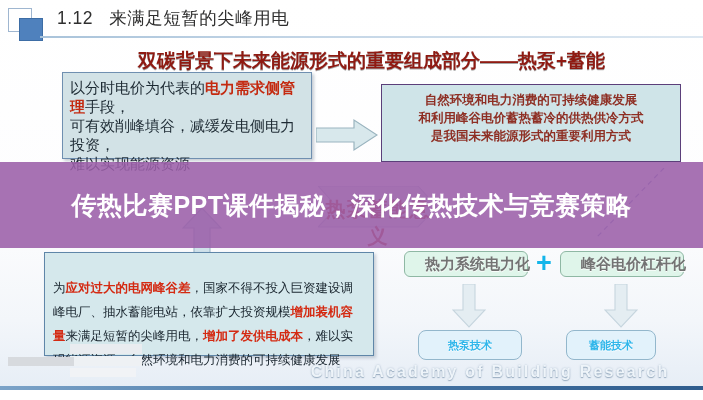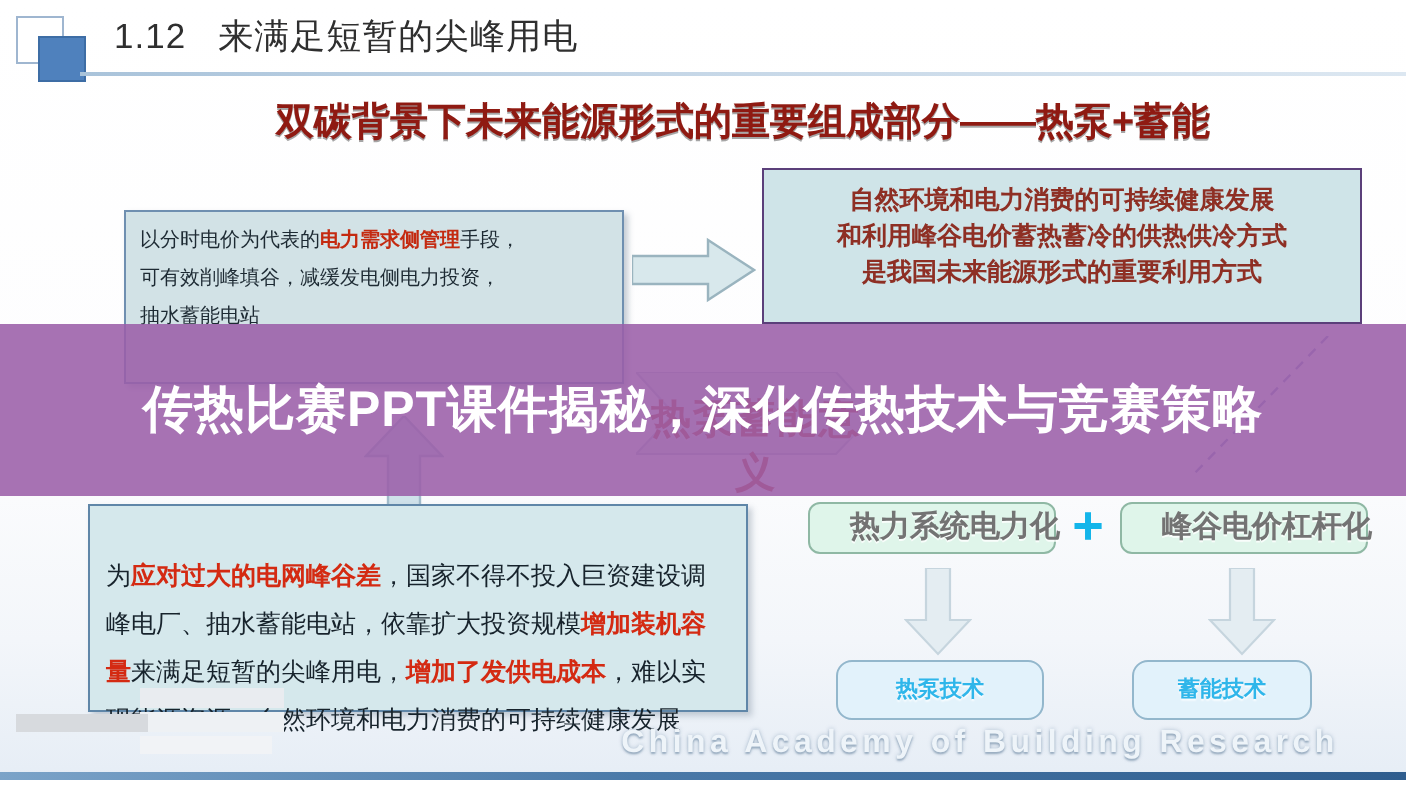--- a/index.html
+++ b/index.html
@@ -27,23 +27,23 @@
   
   .main-head{
     position:absolute;left:0;top:48px;width:703px;text-align:center;
     font-size:19px;font-weight:bold;color:#8f1a12;white-space:nowrap;
     text-shadow:0 1px 0 rgba(0,0,0,.35);
     padding-left:20px;
   }
 
   
   .box-tl{
-    position:absolute;left:62px;top:105px;width:250px;height:87px;
+    position:absolute;left:62px;top:72px;width:250px;height:87px;
     background:#d2e2e6;border:1.4px solid #6f8fb0;box-sizing:border-box;
-    padding:5px 7px;line-height:19px;font-size:10px;color:#1d2a33;
+    padding:5px 7px;line-height:19px;font-size:15px;color:#1d2a33;
     box-shadow:2px 2px 3px rgba(90,110,130,.35);
   }
   .box-tl .hl{color:#c42a10;font-weight:bold;}
 
   
   .box-tr{
     position:absolute;left:381px;top:84px;width:300px;height:78px;
     background:#cfe4e8;border:1.6px solid #5b3f7a;box-sizing:border-box;
     padding:6px 8px;line-height:18px;font-size:12.5px;color:#8e2f24;
     font-weight:bold;text-align:center;
@@ -152,21 +152,21 @@
     <span>1.12</span>
     &nbsp;&nbsp;<span>来满足短暂的尖峰用电</span>
   </div>
   <div class="hdr-rule"></div>
 
   <div class="main-head">双碳背景下未来能源形式的重要组成部分——热泵+蓄能</div>
 
   <div class="box-tl">
     <div><span>以分时电价为代表的</span><span class="hl">电力需求侧管理</span><span>手段，</span></div>
     <div>可有效削峰填谷，减缓发电侧电力投资，</div>
-    <div>抽水蓄能电站</div>
+    <div>难以实现能源资源</div>
   </div>
 
   <div class="arw-right">
     <svg width="62" height="34" viewBox="0 0 62 34">
       <polygon points="0,10 38,10 38,2 61,17 38,32 38,24 0,24" fill="#d8e8ec" stroke="#9ab4bf" stroke-width="1.2"></polygon>
     </svg>
   </div>
 
   <div class="box-tr">
     <div>自然环境和电力消费的可持续健康发展</div>

